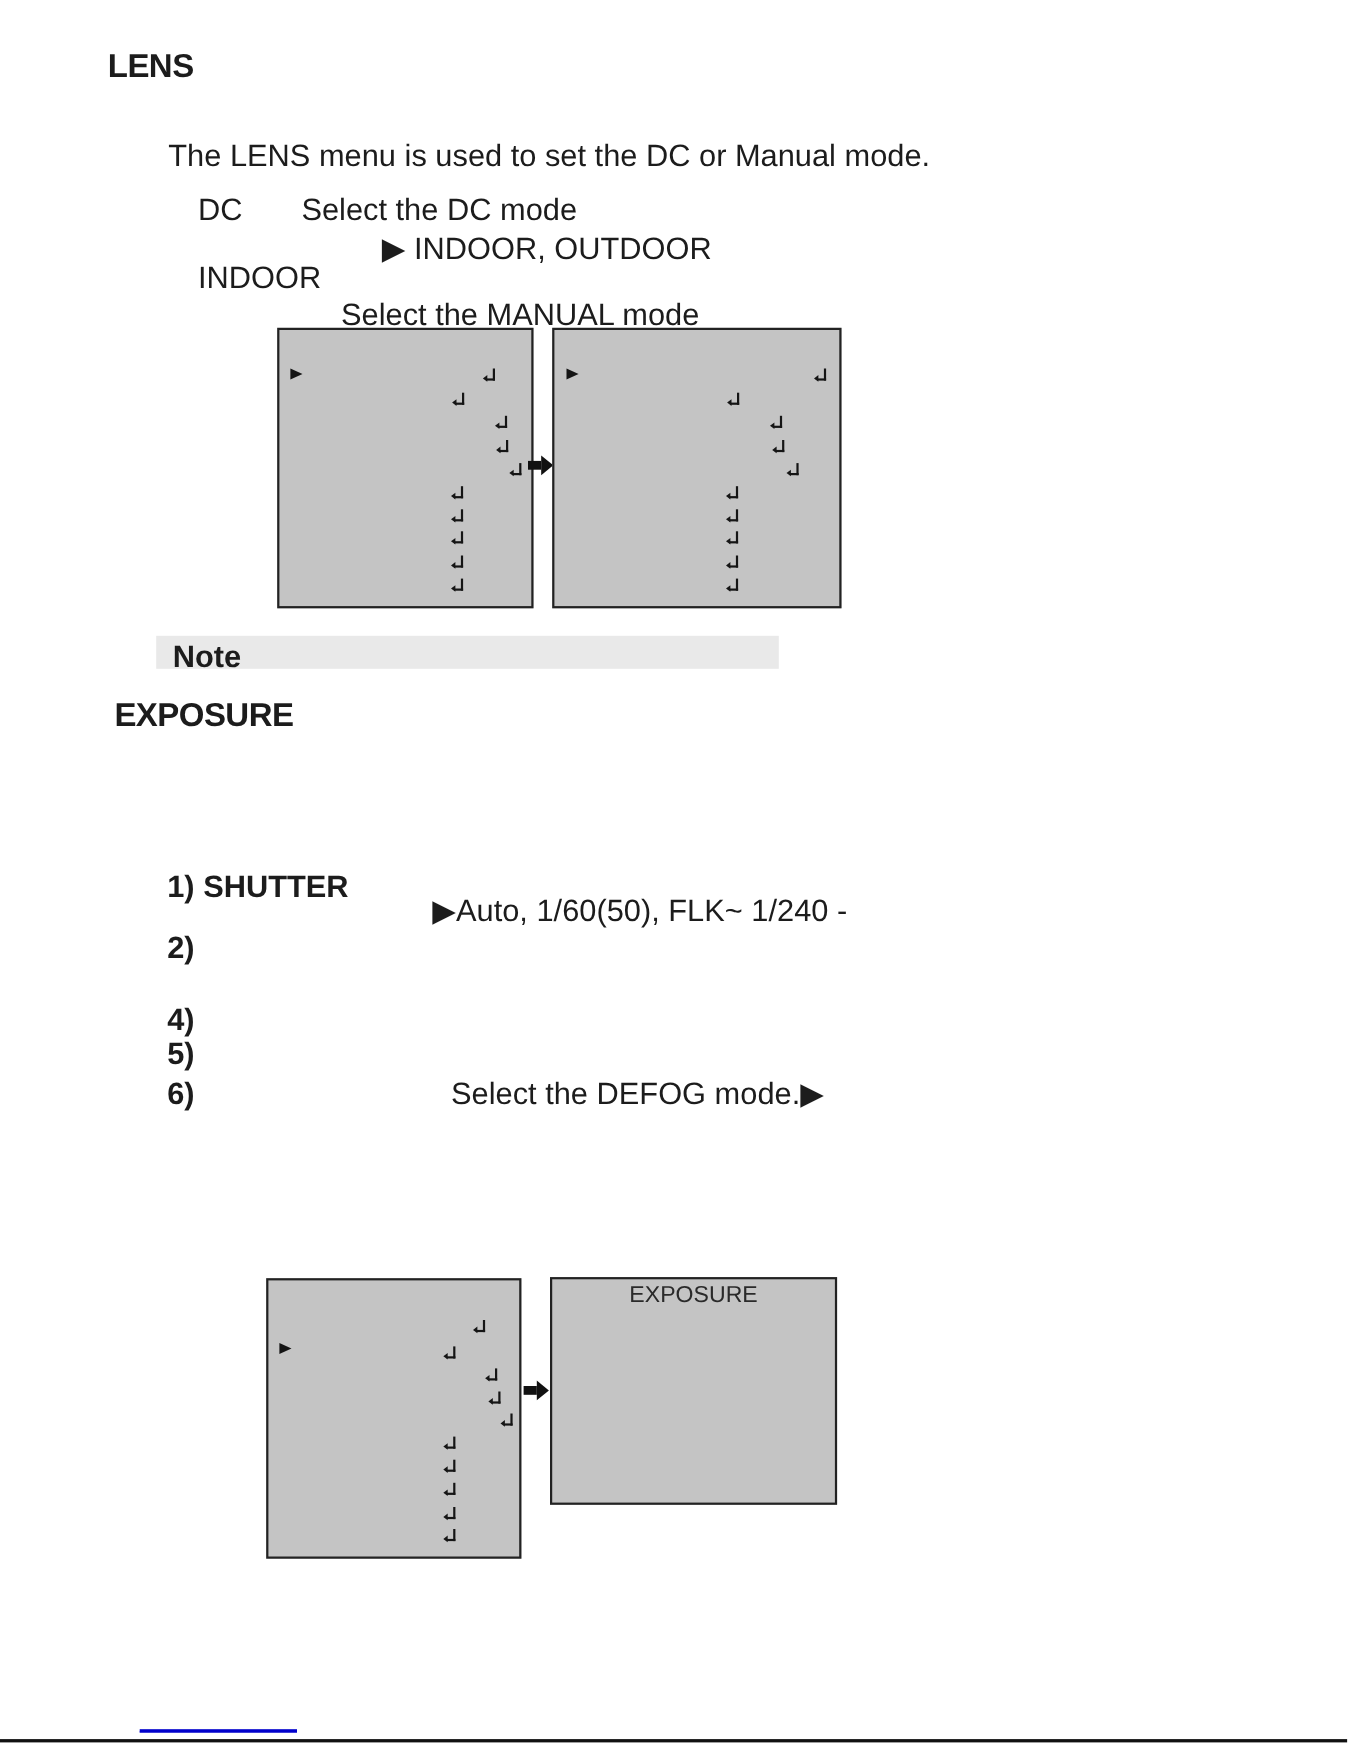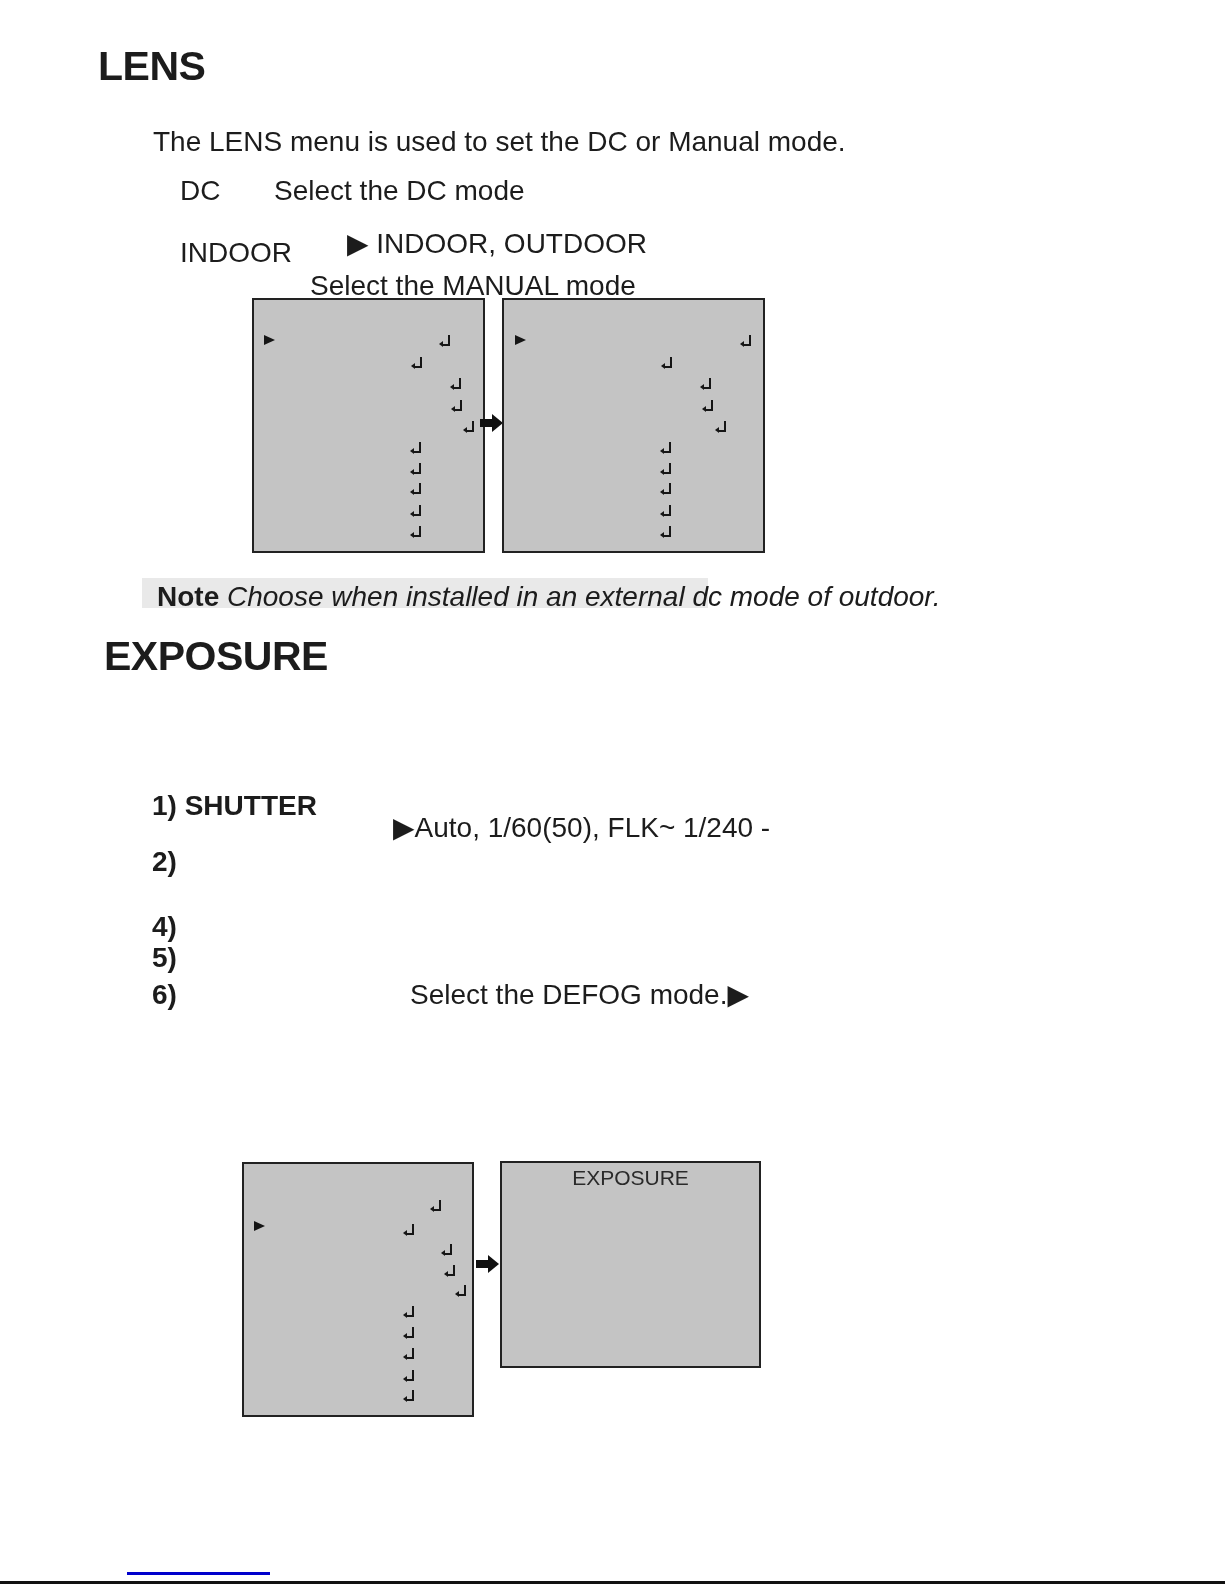--- a/index.html
+++ b/index.html
@@ -1,19 +1,19 @@
 <!DOCTYPE html>
 <html><head>
 <meta charset="utf-8">
 <style>
   html,body{margin:0;padding:0;background:#ffffff;}
   #page{position:relative;width:1225px;height:1585px;background:#fff;
         font-family:"Liberation Sans","DejaVu Sans",sans-serif;color:#1c1c1c;overflow:hidden;}
   .abs{position:absolute;line-height:1;white-space:pre;}
-  .h1{font-size:41px;font-weight:bold;letter-spacing:-0.5px;}
+  .h1{font-size:30px;font-weight:bold;letter-spacing:-0.5px;}
   .body{font-size:28px;}
   .b{font-weight:bold;}
   .i{font-style:italic;}
   .osdbox{position:absolute;background:#c4c4c4;border:2px solid #222;box-sizing:border-box;}
   .notebar{position:absolute;background:#e9e9e9;}
   
   .ret{position:absolute;width:11px;height:12px;}
   .ret::before{content:"";position:absolute;top:0;right:0;width:6px;height:9px;
                border-right:2.6px solid #151515;border-bottom:2.6px solid #151515;}
   .ret::after{content:"";position:absolute;left:0;top:6.4px;width:0;height:0;
@@ -34,21 +34,21 @@
 </head>
 <body>
 
 <div id="page">
 
   <div class="abs h1" style="left:98px;top:46px;">LENS</div>
   <div class="abs body" style="left:153px;top:128px;">The LENS menu is used to set the DC or Manual mode.</div>
 
   <div class="abs body" style="left:180px;top:177px;">DC</div>
   <div class="abs body" style="left:274px;top:177px;">Select the DC mode</div>
-  <div class="abs body" style="left:347px;top:212px;margin-top:18px;">▶ INDOOR, OUTDOOR</div>
+  <div class="abs body" style="left:347px;top:212px;">▶ INDOOR, OUTDOOR</div>
   <div class="abs body" style="left:180px;top:239px;">INDOOR</div>
   <div class="abs body" style="left:310px;top:239px;margin-top:33px;">Select the MANUAL mode</div>
 
   <div class="osdbox" style="left:252px;top:298px;width:233px;height:255px;">
     <span class="cur" style="left:10px;top:35px;"></span>
     <span class="ret" style="left:185px;top:35px;"></span>
     <span class="ret" style="left:157px;top:57px;"></span>
     <span class="ret" style="left:196px;top:78px;"></span>
     <span class="ret" style="left:197px;top:100px;"></span>
     <span class="ret" style="left:209px;top:121px;"></span>
@@ -70,21 +70,20 @@
     <span class="ret" style="left:211px;top:121px;"></span>
     <span class="ret" style="left:156px;top:142px;"></span>
     <span class="ret" style="left:156px;top:163px;"></span>
     <span class="ret" style="left:156px;top:183px;"></span>
     <span class="ret" style="left:156px;top:205px;"></span>
     <span class="ret" style="left:156px;top:226px;"></span>
   </div>
 
   <div class="notebar" style="left:142px;top:578px;width:566px;height:30px;">
     <span class="abs body b" style="left:15px;top:5px;">Note</span>
-    <span class="abs body i" style="left:85px;top:5px;">Choose when installed in an external dc mode of outdoor.</span>
   </div>
 
   <div class="abs h1" style="left:104px;top:636px;">EXPOSURE</div>
 
   <div class="abs body b" style="left:152px;top:792px;">1) SHUTTER</div>
   <div class="abs body" style="left:393px;top:814px;">▶Auto, 1/60(50), FLK~ 1/240 -</div>
   <div class="abs body b" style="left:152px;top:848px;">2)</div>
   <div class="abs body b" style="left:152px;top:913px;">4)</div>
   <div class="abs body b" style="left:152px;top:944px;">5)</div>
   <div class="abs body b" style="left:152px;top:981px;">6)</div>

